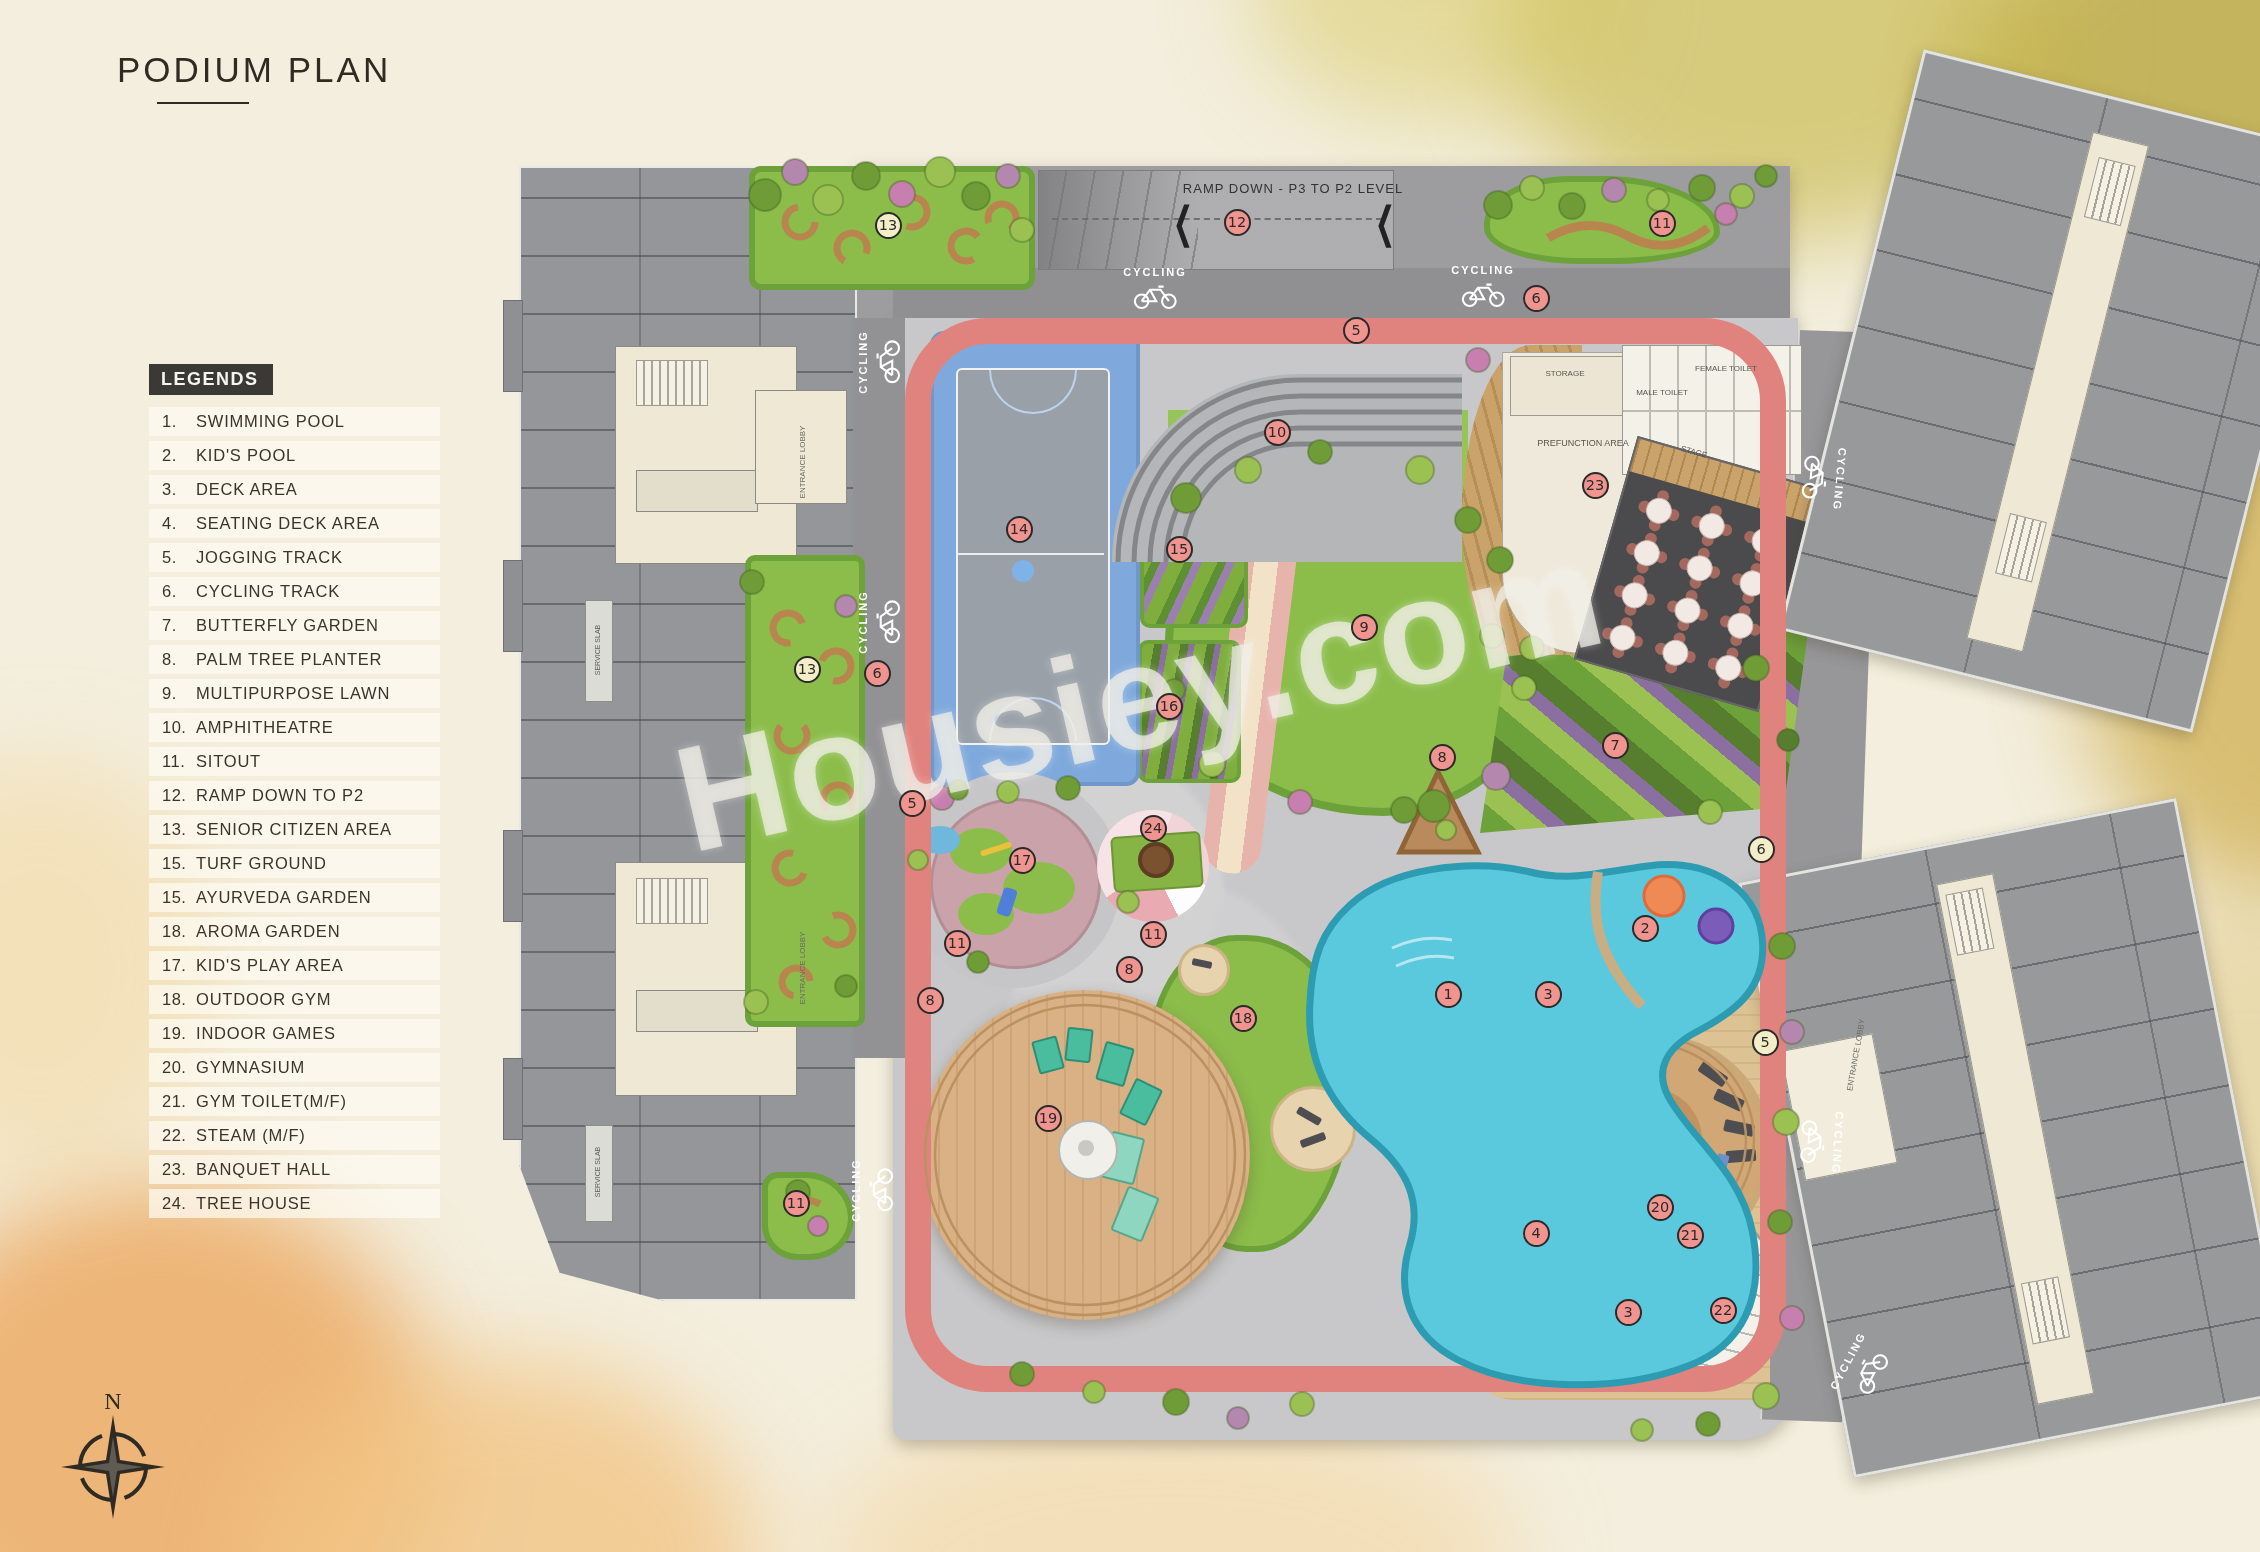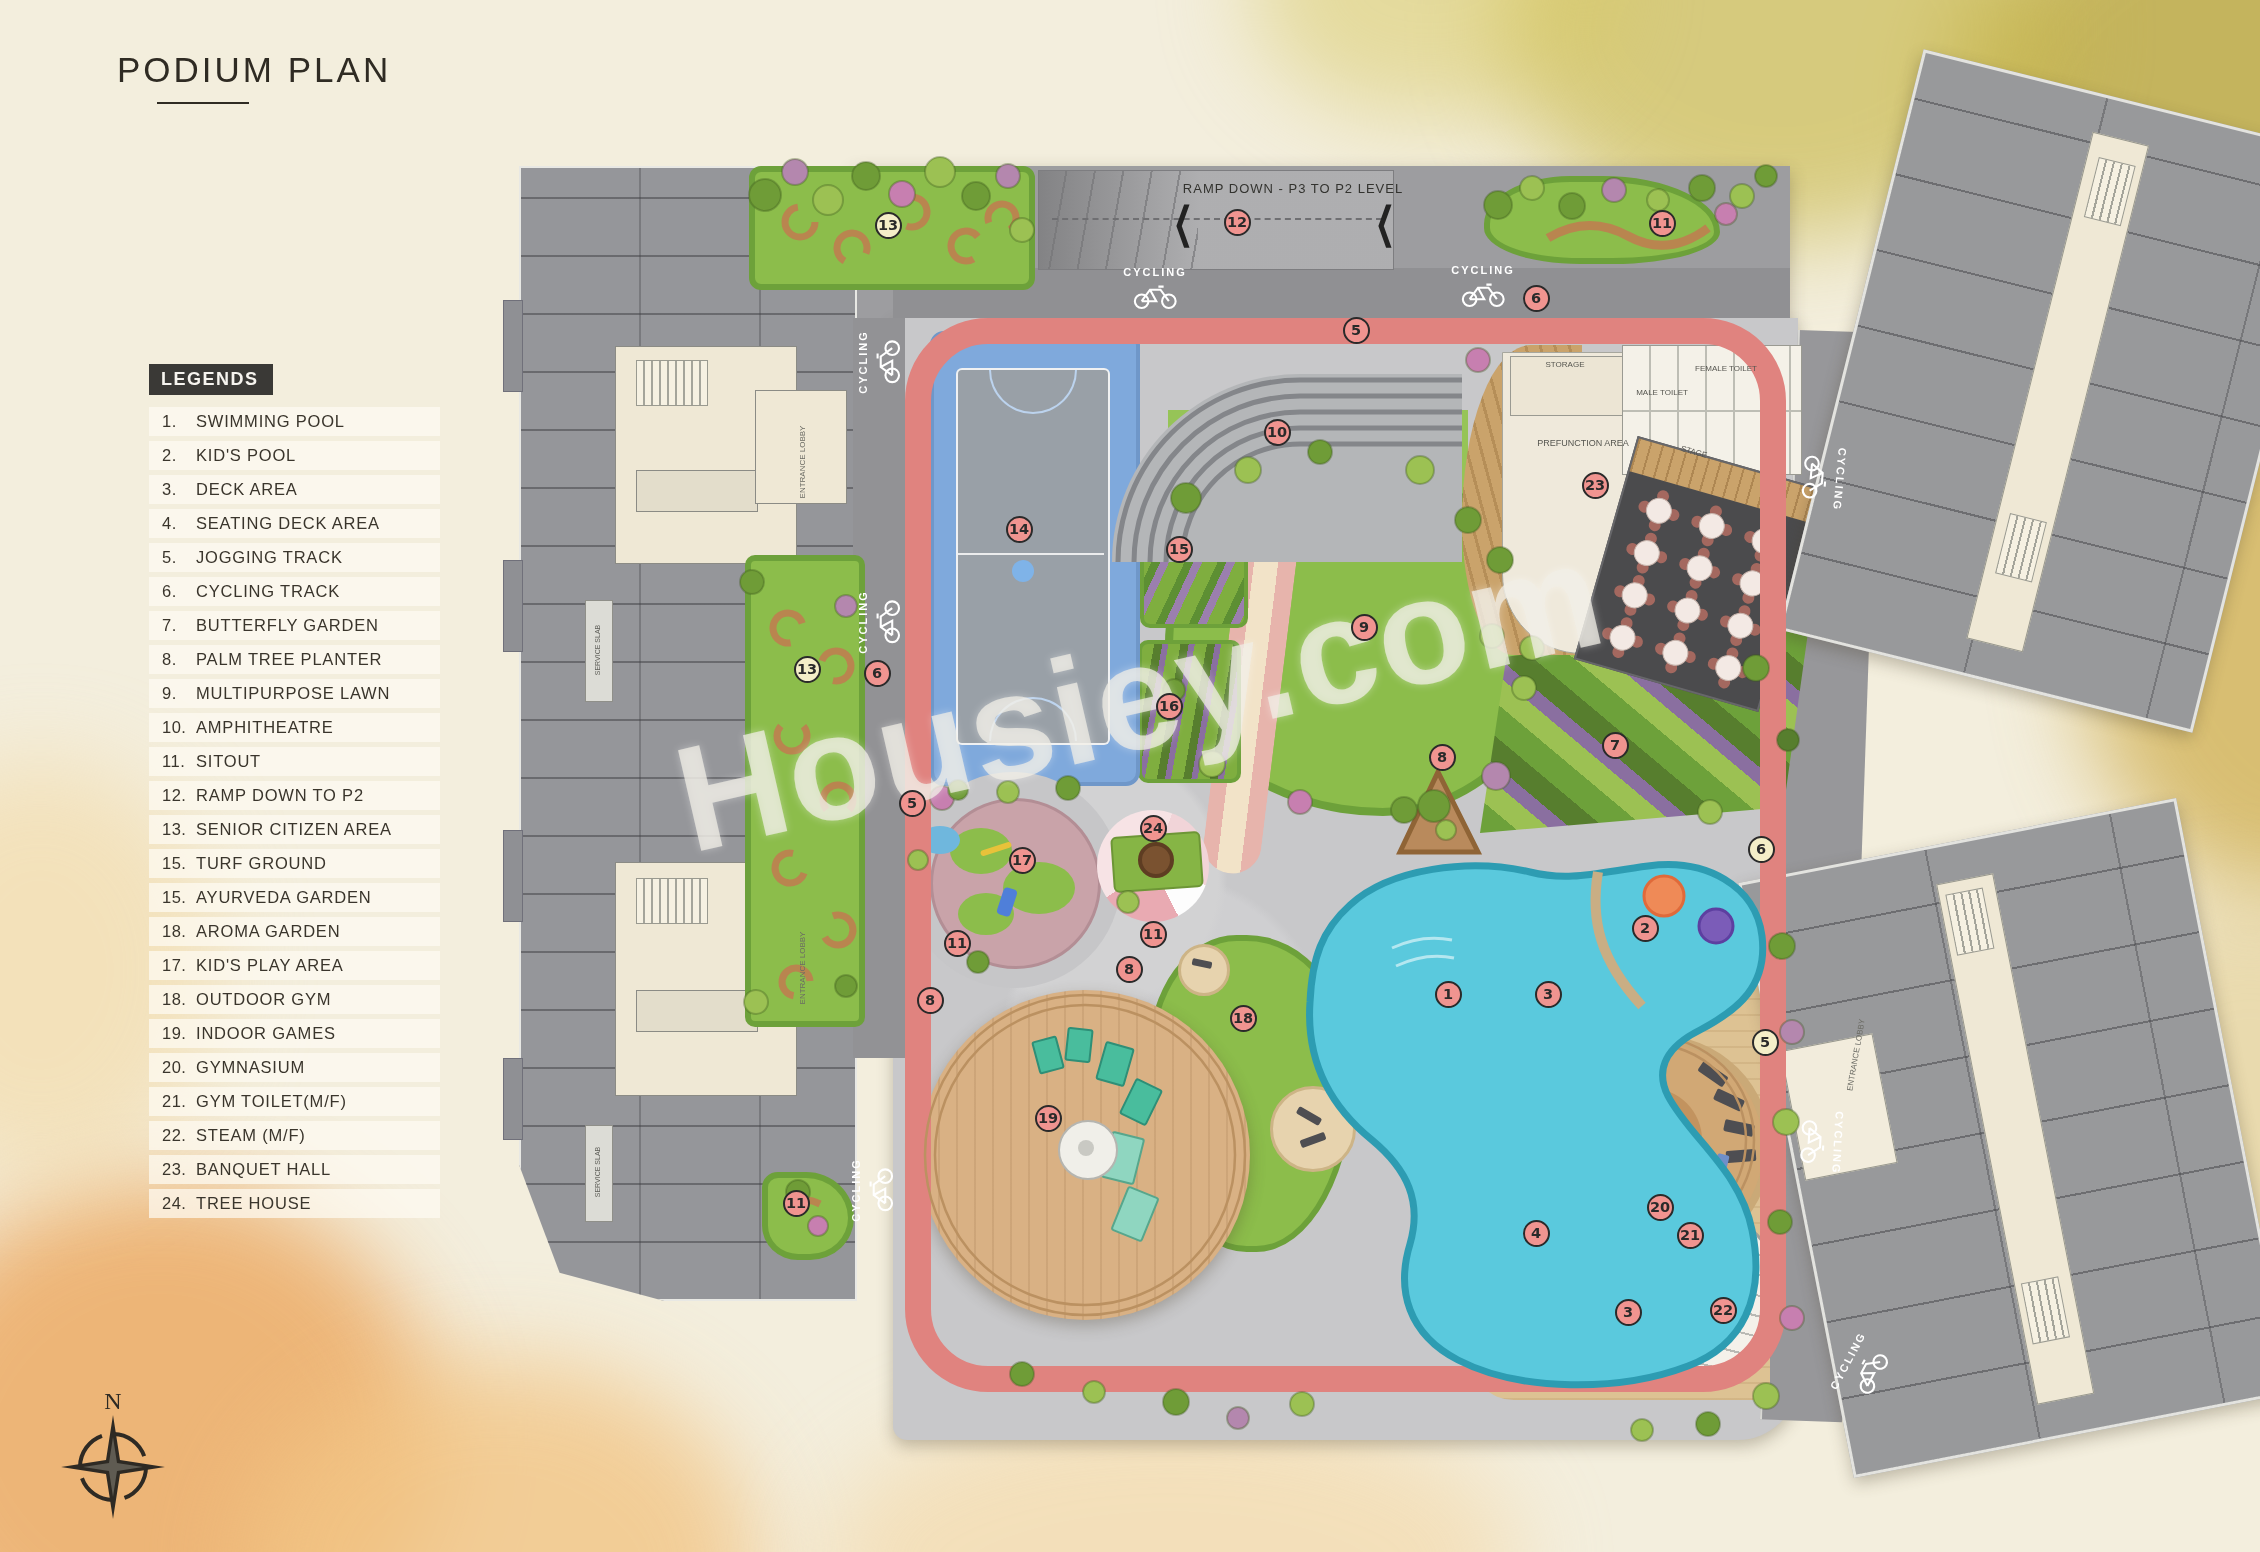--- a/index.html
+++ b/index.html
@@ -131,21 +131,21 @@
       background-image:
         repeating-linear-gradient(0deg,transparent 0 76px,rgba(66,66,70,.5) 76px 78px),
         repeating-linear-gradient(90deg,transparent 0 186px,rgba(66,66,70,.38) 186px 188px);}
   #bldg-tr{left:1845px;top:92px;width:420px;height:592px;transform:rotate(14deg);}
   #bldg-br{left:1792px;top:835px;width:440px;height:600px;transform:rotate(-11deg);}
   .corridor{position:absolute;left:50%;top:6%;width:56px;height:88%;transform:translateX(-50%);
       background:#efe8d5;border:1px solid #97978d;}
   .lobby{position:absolute;background:#f2ecdc;border:1px solid #97978d;}
   
   .marker{position:absolute;width:27px;height:27px;border-radius:50%;background:#f09490;
-      border:2.5px solid #2a2a2a;color:#2a2a2a;font-family:"DejaVu Sans",sans-serif;font-weight:bold;
+      border:2.5px solid #2a2a2a;color:#2a2a2a;font-family:"DejaVu Sans",sans-serif;font-weight:normal;
       font-size:14.5px;display:flex;align-items:center;justify-content:center;box-sizing:border-box;}
   .marker.cream{background:#f4eec8;}
   .plan-label{position:absolute;color:#4b4b46;white-space:nowrap;transform:translate(-50%,-50%);}
   .plan-label.cycling{color:#fff;letter-spacing:2px;font-weight:bold;display:flex;flex-direction:column;
       align-items:center;gap:4px;}
   .bike{width:46px;height:28px;}
   
   #watermark{position:absolute;left:660px;top:610px;width:960px;text-align:center;
       transform:rotate(-13deg);font-size:150px;font-weight:bold;letter-spacing:2px;
       color:rgba(240,238,229,.75);text-shadow:0 0 8px rgba(255,255,255,.35);pointer-events:none;}
@@ -514,21 +514,21 @@
       <circle cx="1446" cy="830" r="10" fill="#9cc153"></circle>
     <circle cx="1008" cy="792" r="11" fill="#9cc153"></circle>
       <circle cx="958" cy="790" r="10" fill="#6f9c37"></circle>
   </g>
 </svg>
 
 <div id="watermark">Housiey.com</div>
 
 <div class="abs" id="labels-layer" style="left:0;top:0;">
     <div class="plan-label" style="left: 1285px; top: 188px; font-size: 13px; color: rgb(51, 51, 47); letter-spacing: 1px; transform: translate(-50%, -50%) rotate(0deg); margin-left: 8px;"><span>RAMP DOWN - P3 TO P2 LEVEL</span></div>
-    <div class="plan-label" style="left: 1565px; top: 364px; font-size: 8px; color: rgb(85, 85, 79); transform: translate(-50%, -50%) rotate(0deg);"><span>STORAGE</span></div>
+    <div class="plan-label" style="left: 1565px; top: 373px; font-size: 8px; color: rgb(85, 85, 79); transform: translate(-50%, -50%) rotate(0deg);"><span>STORAGE</span></div>
     <div class="plan-label" style="left: 1662px; top: 392px; font-size: 8px; color: rgb(85, 85, 79); transform: translate(-50%, -50%) rotate(0deg);"><span>MALE TOILET</span></div>
     <div class="plan-label" style="left: 1726px; top: 368px; font-size: 8px; color: rgb(85, 85, 79); transform: translate(-50%, -50%) rotate(0deg);"><span>FEMALE TOILET</span></div>
     <div class="plan-label" style="left: 1583px; top: 443px; font-size: 9px; color: rgb(85, 85, 79); transform: translate(-50%, -50%) rotate(0deg);"><span>PREFUNCTION AREA</span></div>
     <div class="plan-label" style="left: 1694px; top: 452px; font-size: 8px; color: rgb(85, 84, 78); transform: translate(-50%, -50%) rotate(16deg);"><span>STAGE</span></div>
     <div class="plan-label" style="left: 802px; top: 462px; font-size: 8px; color: rgb(107, 107, 100); transform: translate(-50%, -50%) rotate(-90deg);"><span>ENTRANCE LOBBY</span></div>
     <div class="plan-label" style="left: 802px; top: 968px; font-size: 8px; color: rgb(107, 107, 100); transform: translate(-50%, -50%) rotate(-90deg);"><span>ENTRANCE LOBBY</span></div>
     <div class="plan-label" style="left: 1856px; top: 1055px; font-size: 8px; color: rgb(107, 107, 100); transform: translate(-50%, -50%) rotate(-80deg);"><span>ENTRANCE LOBBY</span></div>
     <div class="plan-label" style="left: 597px; top: 650px; font-size: 7px; color: rgb(93, 93, 87); transform: translate(-50%, -50%) rotate(-90deg);"><span>SERVICE SLAB</span></div>
     <div class="plan-label" style="left: 597px; top: 1172px; font-size: 7px; color: rgb(93, 93, 87); transform: translate(-50%, -50%) rotate(-90deg);"><span>SERVICE SLAB</span></div>
     <div class="plan-label cycling" style="left: 1155px; top: 288px; font-size: 11px; transform: translate(-50%, -50%) rotate(0deg);">

